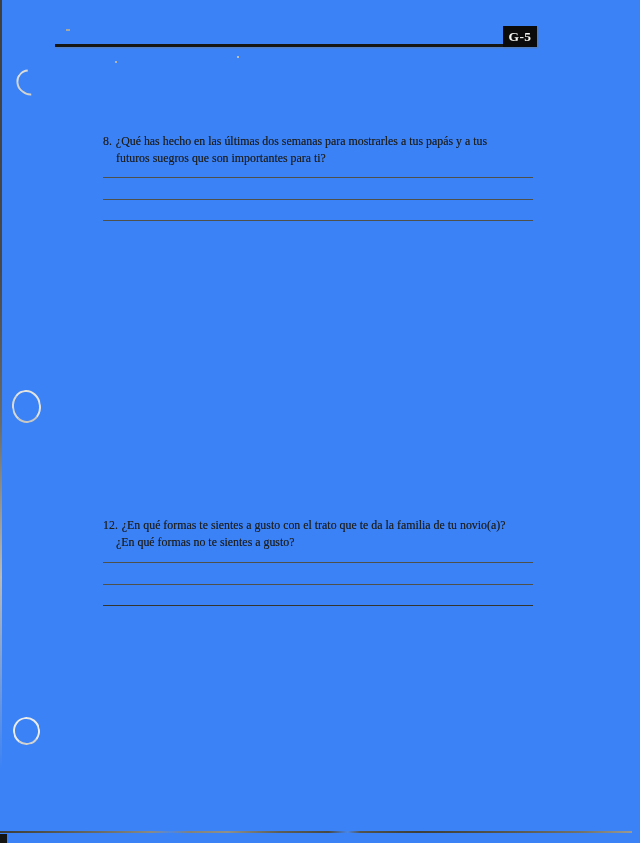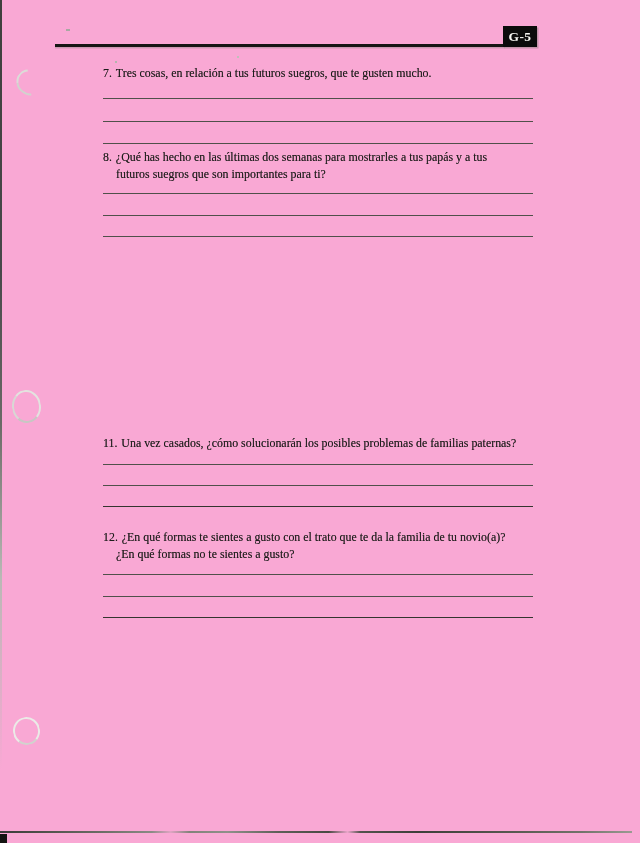--- a/index.html
+++ b/index.html
@@ -1,21 +1,21 @@
 <!DOCTYPE html>
 <html><head>
 <meta charset="utf-8">
 <style>
   html, body { margin: 0; padding: 0; background: #e9e9e7; }
   .page {
     position: relative;
     width: 640px;
     height: 843px;
     margin: 0 auto;
-    background: #f9a8d4;
+    background: #3b82f6;
     overflow: hidden;
     font-family: "Liberation Serif", "DejaVu Serif", serif;
     color: #1d1d1b;
   }
   
   .edge-line {
     position: absolute; left: 0; top: 0; width: 2px; height: 770px;
     background: linear-gradient(#3f3f3d 0%, #48484a 35%, #6a6a66 55%, #b9b9b5 75%, rgba(200,200,196,0) 100%);
   }
   .punch {
@@ -79,45 +79,33 @@
   <div class="punch punch3"></div>
   <div class="speck speck1"></div>
   <div class="speck speck2"></div>
   <div class="speck speck3"></div>
   <div class="bottom-scuff"></div>
   <div class="corner-chip"></div>
 
   <div class="top-rule"></div>
   <div class="page-label">G-5</div>
 
-  <section class="q" style="top:64px">
-    <div class="qrow"><span class="qnum">7.</span><span>Tres cosas, en relación a tus futuros suegros, que te gusten mucho.</span></div>
-    <div class="ans" style="height:17px"></div>
-    <div class="ans" style="height:22px"></div>
-    <div class="ans" style="height:21px"></div>
-  </section>
 
-  <section class="q" style="top:148px">
+  <section class="q" style="top:132px">
     <div class="qrow"><span class="qnum">8.</span><span>¿Qué has hecho en las últimas dos semanas para mostrarles a tus papás y a tus</span></div>
     <div class="qrow row2">futuros suegros que son importantes para ti?</div>
     <div class="ans" style="height:11px"></div>
     <div class="ans" style="height:21px"></div>
     <div class="ans" style="height:20px"></div>
   </section>
 
 
 
-  <section class="q" style="top:434px">
-    <div class="qrow"><span class="qnum">11.</span><span>Una vez casados, ¿cómo solucionarán los posibles problemas de familias paternas?</span></div>
-    <div class="ans" style="height:13px"></div>
-    <div class="ans" style="height:20px"></div>
-    <div class="ans dark" style="height:20px"></div>
-  </section>
 
-  <section class="q" style="top:528px">
+  <section class="q" style="top:516px">
     <div class="qrow"><span class="qnum">12.</span><span>¿En qué formas te sientes a gusto con el trato que te da la familia de tu novio(a)?</span></div>
     <div class="qrow row2">¿En qué formas no te sientes a gusto?</div>
     <div class="ans" style="height:12px"></div>
     <div class="ans" style="height:21px"></div>
     <div class="ans dark" style="height:20px"></div>
   </section>
 
 </div>
 
 </body></html>

